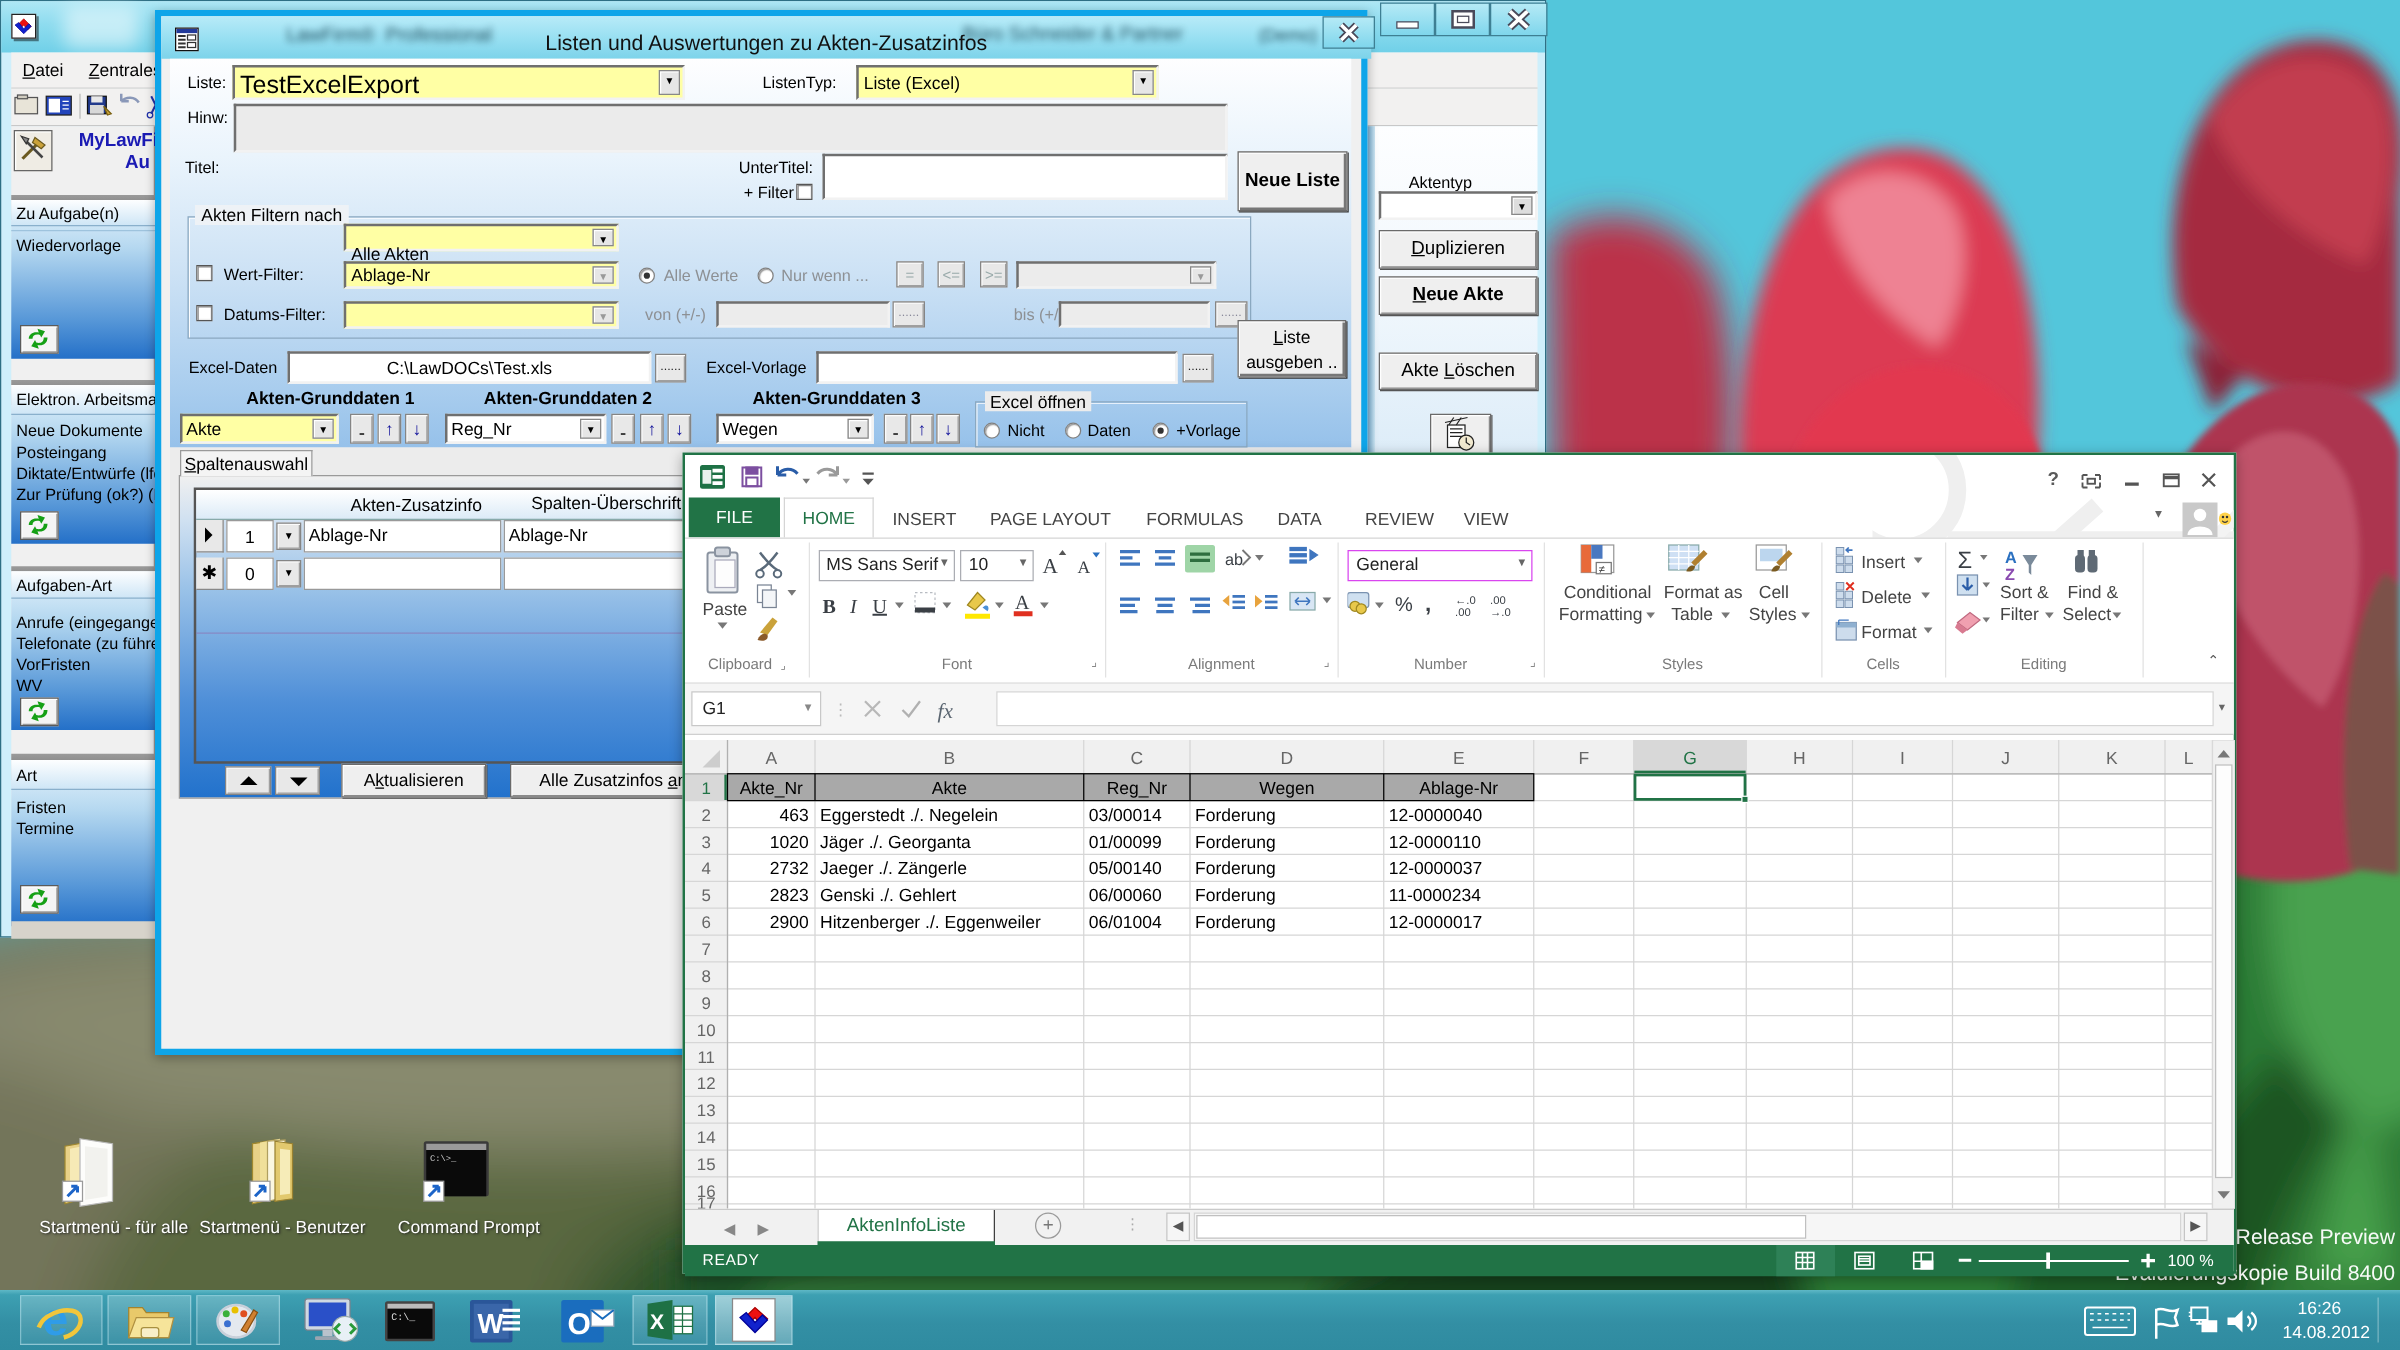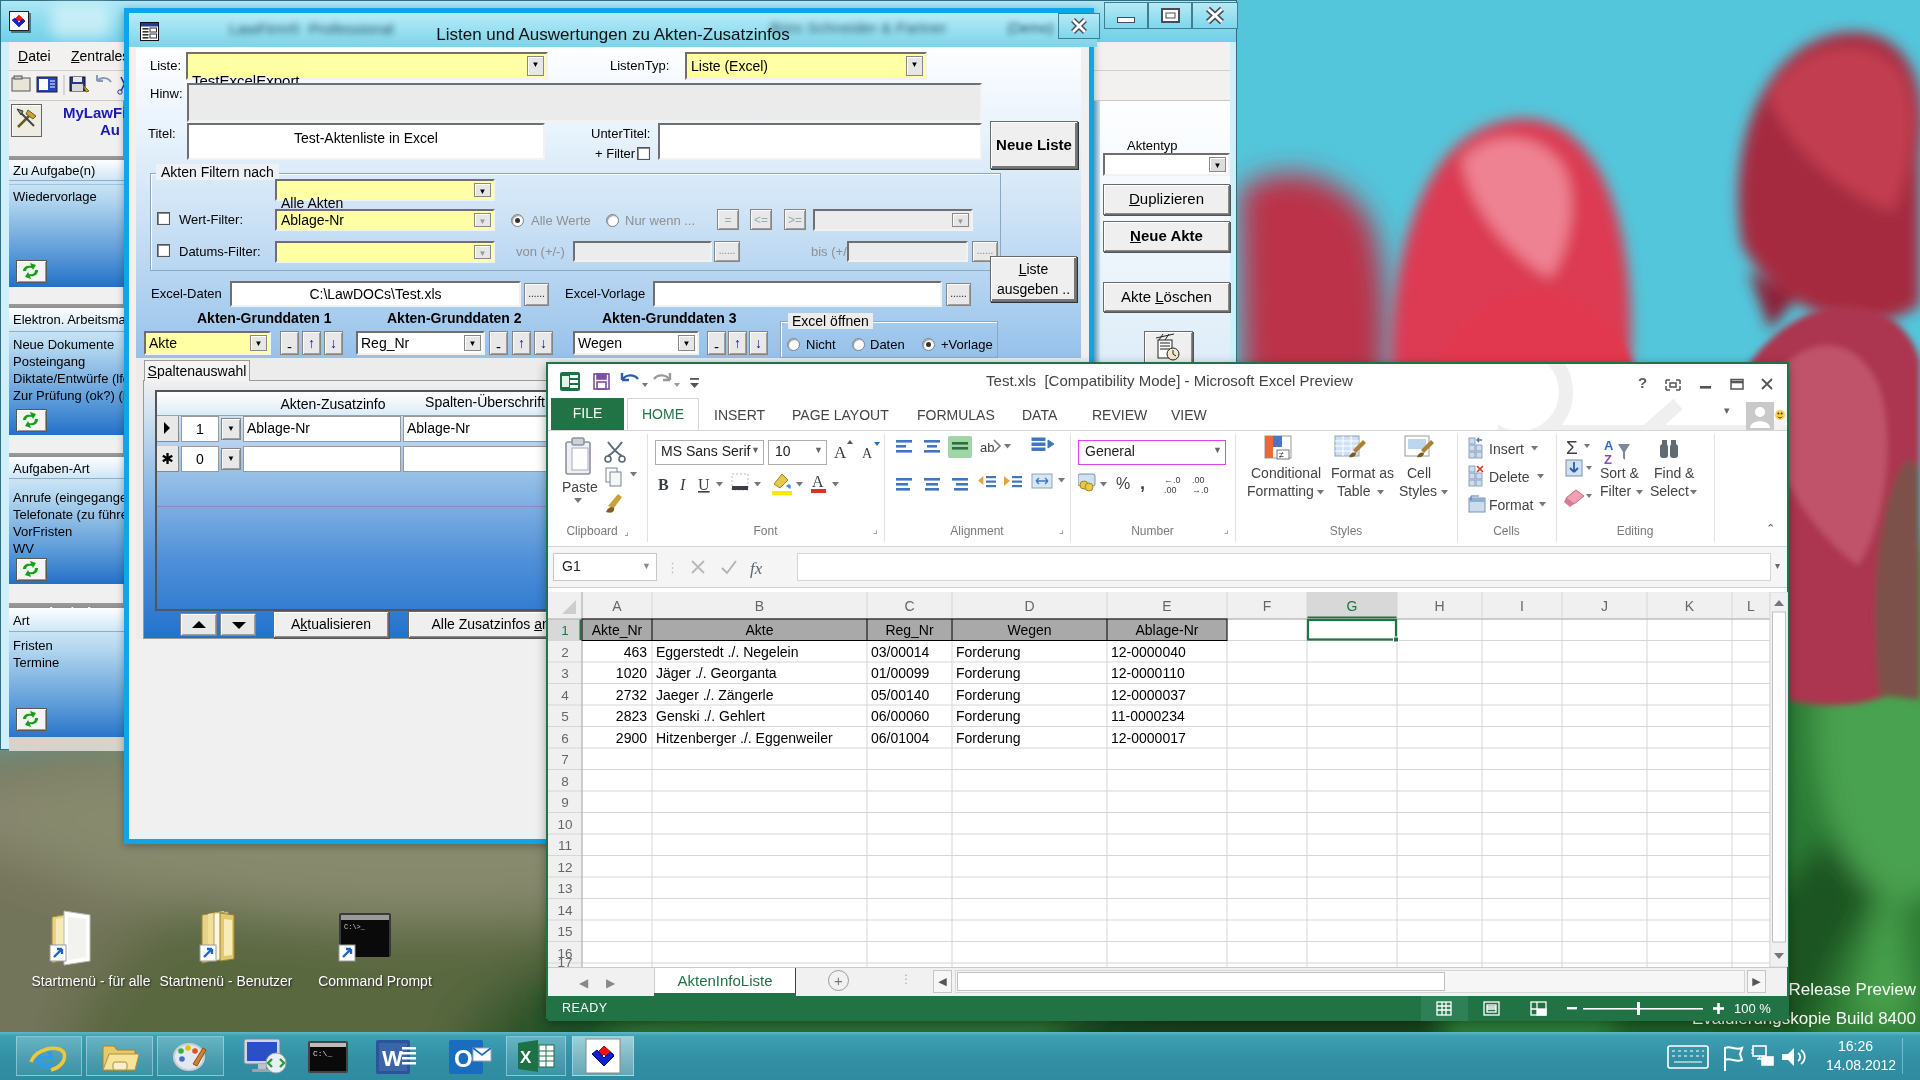--- a/index.html
+++ b/index.html
@@ -312,36 +312,33 @@
  <div class="w8btn" style="left:929px;top:0;width:42px;height:26px"><svg width="40" height="24">
         <path d="M14 6 L26 18 M26 6 L14 18" stroke="#4a4a5a" stroke-width="5.6"></path>
         <path d="M14 6 L26 18 M26 6 L14 18" stroke="#fff" stroke-width="2.8"></path>
       </svg></div>
 
  <div class="ab" style="left:7px;top:34px;width:945px;height:311px;background:linear-gradient(180deg,#fefeff 0%,#eaf4fc 25%,#cde2f5 55%,#a9cdee 85%,#96c1ea 100%)"></div>
  <div class="ab" style="left:7px;top:345px;width:945px;height:281px;background:#ececec"></div>
 
  <div class="lbl" style="left:21px;top:45px">Liste:</div>
  <div class="ins ab" style="left:57px;top:39px;width:362px;height:28px;background:#ffffa4">
-      <div style="font-size:15px;padding:18px 0 0 4px">TestExcelExport</div>
+      <div style="font-size:20px;padding:3px 0 0 4px">TestExcelExport</div>
       <div class="drop">▼</div>
     </div>
  <div class="lbl" style="left:481px;top:45px">ListenTyp:</div>
  <div class="ins ab" style="left:556px;top:39px;width:242px;height:28px;background:#ffffa4">
       <div style="font-size:14px;padding:4px 0 0 4px">Liste (Excel)</div>
       <div class="drop">▼</div>
     </div>
 
  <div class="lbl" style="left:21px;top:73px">Hinw:</div>
  <div class="ins ab" style="left:58px;top:70px;width:795px;height:39px;background:#ebebeb"></div>
 
  <div class="lbl" style="left:19px;top:113px">Titel:</div>
- <div class="ins ab" style="left:58px;top:110px;width:358px;height:37px">
-      <div style="font-size:14px;text-align:center;padding-top:5px">Test-Aktenliste in Excel</div>
-    </div>
  <div class="lbl" style="left:462px;top:113px">UnterTitel:</div>
  <div class="ins ab" style="left:529px;top:110px;width:324px;height:37px"></div>
  <div class="lbl" style="left:466px;top:133px">+ Filter</div>
  <div class="chk" style="left:508px;top:134px"></div>
  <div class="btn ab" style="left:861px;top:108px;width:88px;height:48px;font-weight:bold;font-size:15px;line-height:46px;box-shadow:inset 1px 1px 0 #fff,inset -2px -2px 0 #777,1px 1px 0 #333">Neue Liste</div>
 
  <div class="ab" style="left:21px;top:160px;width:851px;height:98px;border:1px solid #8aa8c0;box-shadow:inset 1px 1px 0 #fbfdff"></div>
  <div class="ab" style="left:27px;top:151px;background:#eef2f6;padding:0 5px;font-size:14px">Akten Filtern nach</div>
  <div class="ins ab" style="left:146px;top:166px;width:220px;height:22px;background:#ffffa4">
       <div style="font-size:14px;padding:14px 0 0 4px">Alle Akten</div>
@@ -483,21 +480,20 @@
       </g>
   <path d="M64 10 C68 4 76 4 80 9 M64 10 L64 3 M64 10 L71 10" stroke="#2a5da8" stroke-width="2.4" fill="none"></path>
       <path d="M84 13 l3 4 l3 -4 z" fill="#777"></path>
   <path d="M112 10 C108 4 100 4 96 9 M112 10 L112 3 M112 10 L105 10" stroke="#9a9a9a" stroke-width="2.4" fill="none"></path>
       <path d="M116 13 l3 4 l3 -4 z" fill="#999"></path>
   <g fill="#555">
         <rect x="132" y="8" width="9" height="1.8"></rect>
         <path d="M132 13 l4.5 5 l4.5 -5 z"></path>
       </g>
  </svg>
- <div class="ab" style="left:0;top:8px;width:1243px;text-align:center;font-size:15px;color:#444">Test.xls&nbsp; [Compatibility Mode] - Microsoft Excel Preview</div>
  <svg class="ab" style="left:1080px;top:8px;width:155px;height:22px" viewBox="0 0 155 22">
   <text x="10" y="16" font-size="15" font-weight="bold" fill="#5a5a5a" font-family="Liberation Sans">?</text>
   <g stroke="#555" stroke-width="1.5" fill="none">
         <path d="M38 8 h4 M38 8 v4 M52 8 h-4 M52 8 v4 M38 18 h4 M38 18 v-4 M52 18 h-4 M52 18 v-4"></path>
         <rect x="42" y="11" width="6" height="4"></rect>
       </g>
   <rect x="72" y="14" width="11" height="2.6" fill="#555"></rect>
   <g stroke="#555" stroke-width="1.5" fill="none">
         <rect x="103" y="7.5" width="12" height="9.5"></rect>
         <path d="M103 10 h12" stroke-width="2.6"></path>

